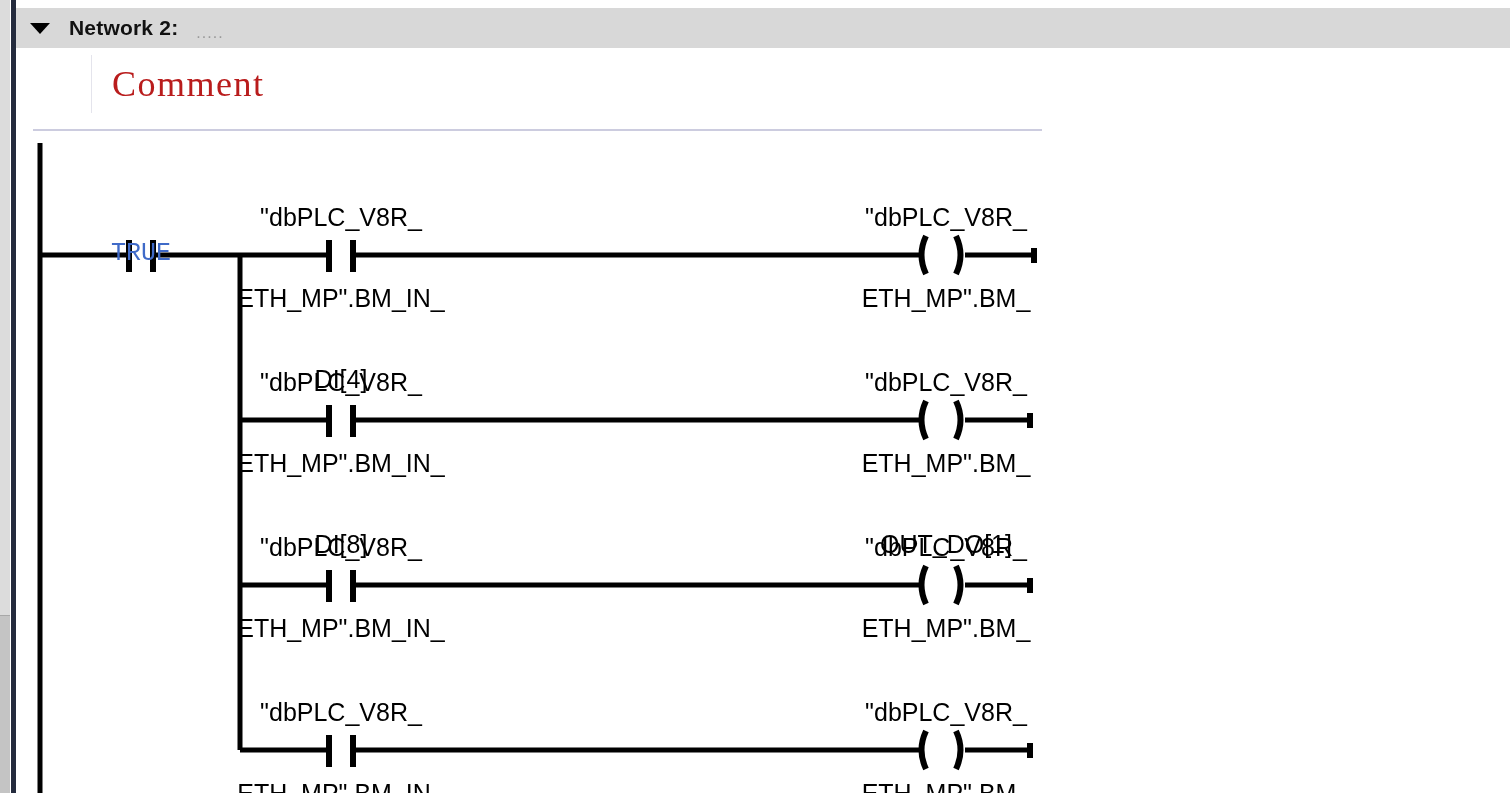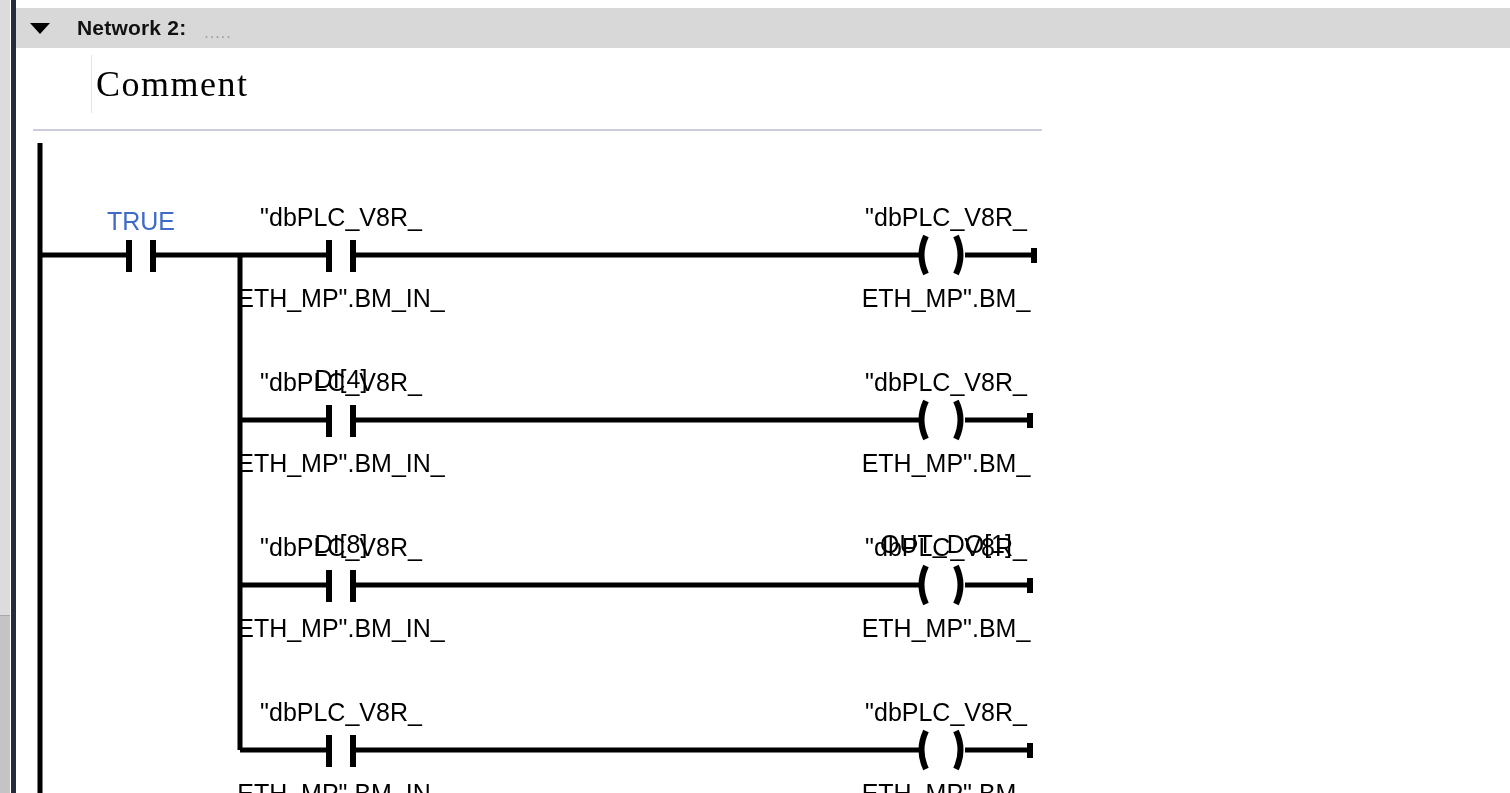--- a/index.html
+++ b/index.html
@@ -49,21 +49,21 @@
   }
   #collapse-triangle {
     margin-left: 14px;
     width: 0; height: 0;
     border-left: 10px solid transparent;
     border-right: 10px solid transparent;
     border-top: 11px solid #000000;
     cursor: pointer;
   }
   #network-title {
-    margin-left: 27px;
+    margin-left: 19px;
     font-size: 21px;
     font-weight: bold;
     color: #111111;
     letter-spacing: .2px;
   }
   #network-title-ellipsis {
     margin-left: 18px;
     font-size: 16px;
     color: #9a9a9a;
     letter-spacing: 1px;
@@ -75,24 +75,24 @@
   #comment-box {
     position: absolute;
     left: 91px; top: 55px;
     width: 951px; height: 58px;
     border-left: 1px solid #e4e4ec;
     box-sizing: border-box;
     display: flex;
     align-items: center;
   }
   #comment-placeholder {
-    margin-left: 4px;
+    margin-left: 20px;
     font-family: "Liberation Serif", serif;
     font-size: 36px;
-    color: #000000;
+    color: #b91c1c;
     letter-spacing: 1.5px;
     white-space: nowrap;
   }
   #comment-separator {
     position: absolute;
     left: 33px; top: 129px;
     width: 1009px; height: 2px;
     background: #ccccdf;
   }
 
@@ -113,25 +113,26 @@
     font-family: "Liberation Sans", sans-serif;
     font-size: 25px;
     line-height: 27px;
     color: #000000;
     text-align: center;
     white-space: pre;
     pointer-events: auto;
   }
   .bool-label {
     position: absolute;
-    font-family: Liberation Sans, sans-serif;
+    font-family: Liberation Mono, monospace;
     font-size: 25px;
     color: #3f6ac8;
     text-align: center;
     white-space: nowrap;
+    margin-top: 32px;
   }
 </style>
 </head>
 <body>
 
 <div id="left-scrollbar">
   <div id="left-scrollbar-thumb"></div>
 </div>
 
 <div id="network-selection-bar"></div>

